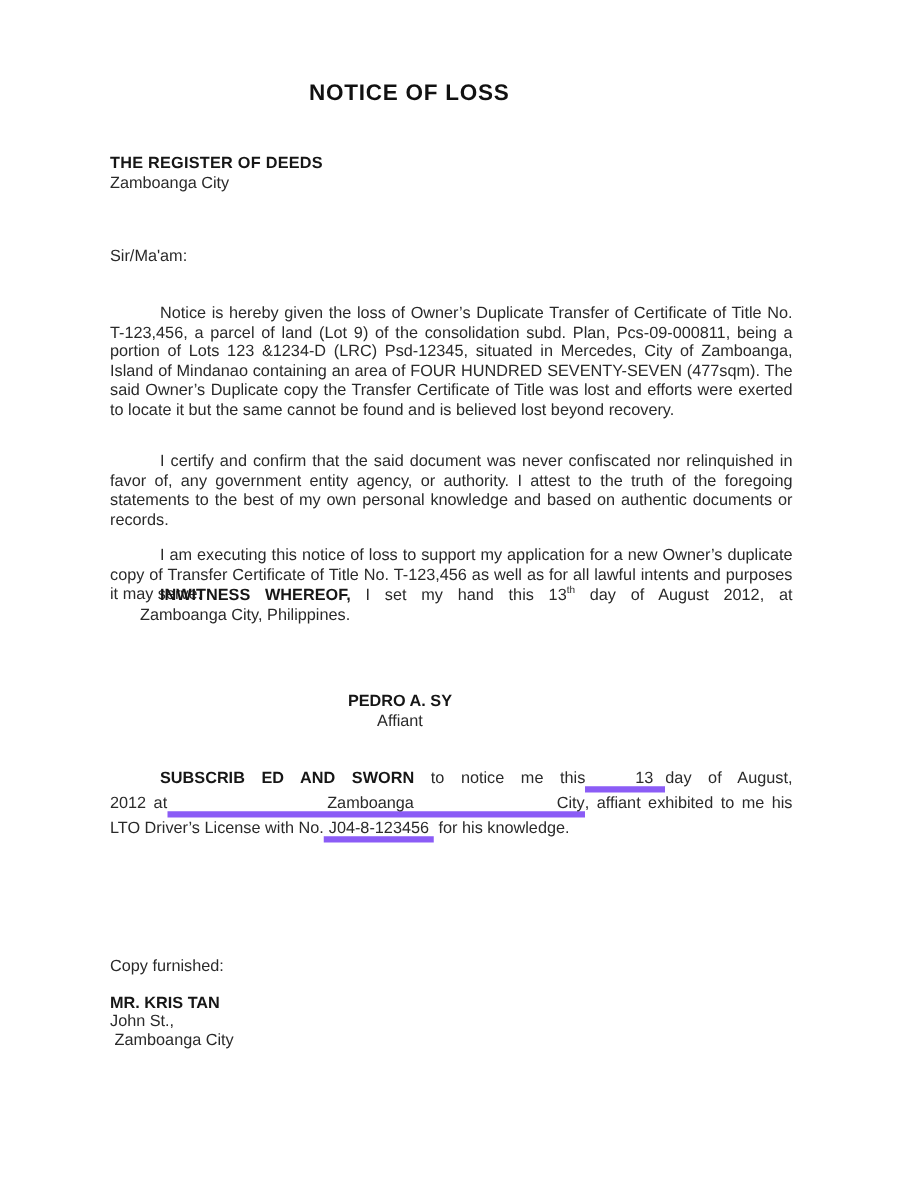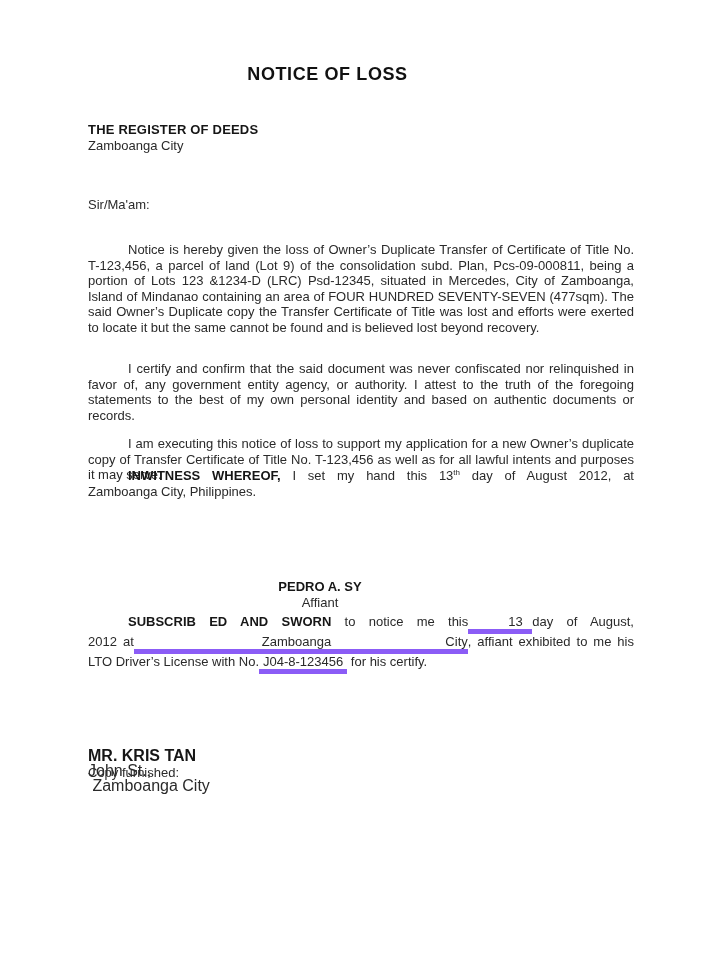--- a/index.html
+++ b/index.html
@@ -22,76 +22,76 @@
 
   .par { font-size:13px; line-height:15.5px; text-align:justify; text-indent:40px; }
   .p1 { top:229px; }
   .p2 { top:348px; }
   .p3 { top:423px; }
   .p4 { top:468px; }
   .par b, .jline b { color:#161616; }
 
   .force-just { text-align:justify; text-align-last:justify; }
 
-  .sig { left:88px; width:464px; top:579px; text-align:center; font-size:13px; line-height:15.5px; }
+  .sig { left:88px; width:464px; top:553px; text-align:center; font-size:13px; line-height:15.5px; }
   .sig .name { font-weight:bold; color:#161616; }
 
   .jurat { top:614px; font-size:13px; line-height:15.5px; }
   .jline { white-space:normal; }
   .j1 { text-indent:40px; }
 
   .blank {
     display:inline-block; border-bottom:5px solid #8b5cf6;
     height:14px; line-height:14px; vertical-align:baseline;
   }
   .day-blank { width:64px; text-align:center; }
   .place-blank { width:334px; text-align:center; text-indent:128px; }
   .license-blank { padding:0 4px; }
 
   .notary { top:675px; font-size:13px; line-height:15px; }
   .copyf { top:765px; font-size:13px; }
-  .cc { top:748px; font-size:16px; line-height:15.2px; }
+  .cc { top:794px; font-size:13px; line-height:15.2px; }
   .cc .name { font-weight:bold; color:#161616; }
 
   sup { font-size:8px; vertical-align:super; line-height:0; }
 </style>
 </head>
 <body>
 
 <div class="page">
 
   <div class="abs title">NOTICE OF LOSS</div>
 
   <div class="abs col addressee">
     <div class="name">THE REGISTER OF DEEDS</div>
     <div>Zamboanga City</div>
   </div>
 
   <div class="abs col salutation">Sir/Ma'am:</div>
 
   <p class="abs col par p1">Notice is hereby given the loss of Owner’s Duplicate Transfer of Certificate of Title No. T-123,456, a parcel of land (Lot 9) of the consolidation subd. Plan, Pcs-09-000811, being a portion of Lots 123 &amp;1234-D (LRC) Psd-12345, situated in Mercedes, City of Zamboanga, Island of Mindanao containing an area of FOUR HUNDRED SEVENTY-SEVEN (477sqm). The said Owner’s Duplicate copy the Transfer Certificate of Title was lost and efforts were exerted to locate it but the same cannot be found and is believed lost beyond recovery.</p>
 
-  <p class="abs col par p2">I certify and confirm that the said document was never confiscated nor relinquished in favor of, any government entity agency, or authority. I attest to the truth of the foregoing statements to the best of my own personal identity and based on authentic documents or records.</p>
+  <p class="abs col par p2">I certify and confirm that the said document was never confiscated nor relinquished in favor of, any government entity agency, or authority. I attest to the truth of the foregoing statements to the best of my own personal knowledge and based on authentic documents or records.</p>
 
   <p class="abs col par p3">I am executing this notice of loss to support my application for a new Owner’s duplicate copy of Transfer Certificate of Title No. T-123,456 as well as for all lawful intents and purposes it may serve.</p>
 
   <div class="abs col par p4">
     <div class="jline j1 force-just"><b>INWITNESS WHEREOF,</b><span> I set my hand this 13</span><sup>th</sup><span> day of August 2012, at</span></div>
-    <div class="jline" style="text-indent:0;">Zamboanga City, Philippines.</div>
+    <div class="jline" style="text-indent:0;margin-left:24px;">Zamboanga City, Philippines.</div>
   </div>
 
   <div class="abs sig">
     <div class="name">PEDRO A. SY</div>
     <div>Affiant</div>
   </div>
 
   <div class="abs col jurat">
     <div class="jline j1 force-just"><b>SUBSCRIB ED AND SWORN</b><span> to notice me this</span><span class="blank day-blank">13</span><span>day of August,</span></div>
     <div class="jline force-just"><span>2012 at</span><span class="blank place-blank">Zamboanga City</span><span>, affiant exhibited to me his</span></div>
-    <div class="jline"><span>LTO Driver’s License with No.</span><span class="blank license-blank">J04-8-123456</span><span> for his certify.</span></div>
+    <div class="jline"><span>LTO Driver’s License with No.</span><span class="blank license-blank">J04-8-123456</span><span> for his knowledge.</span></div>
   </div>
 
 
   <div class="abs col copyf">Copy furnished:</div>
 
   <div class="abs col cc">
     <div class="name">MR. KRIS TAN</div>
     <div>John St.,</div>
     <div>&nbsp;Zamboanga City</div>
   </div>

